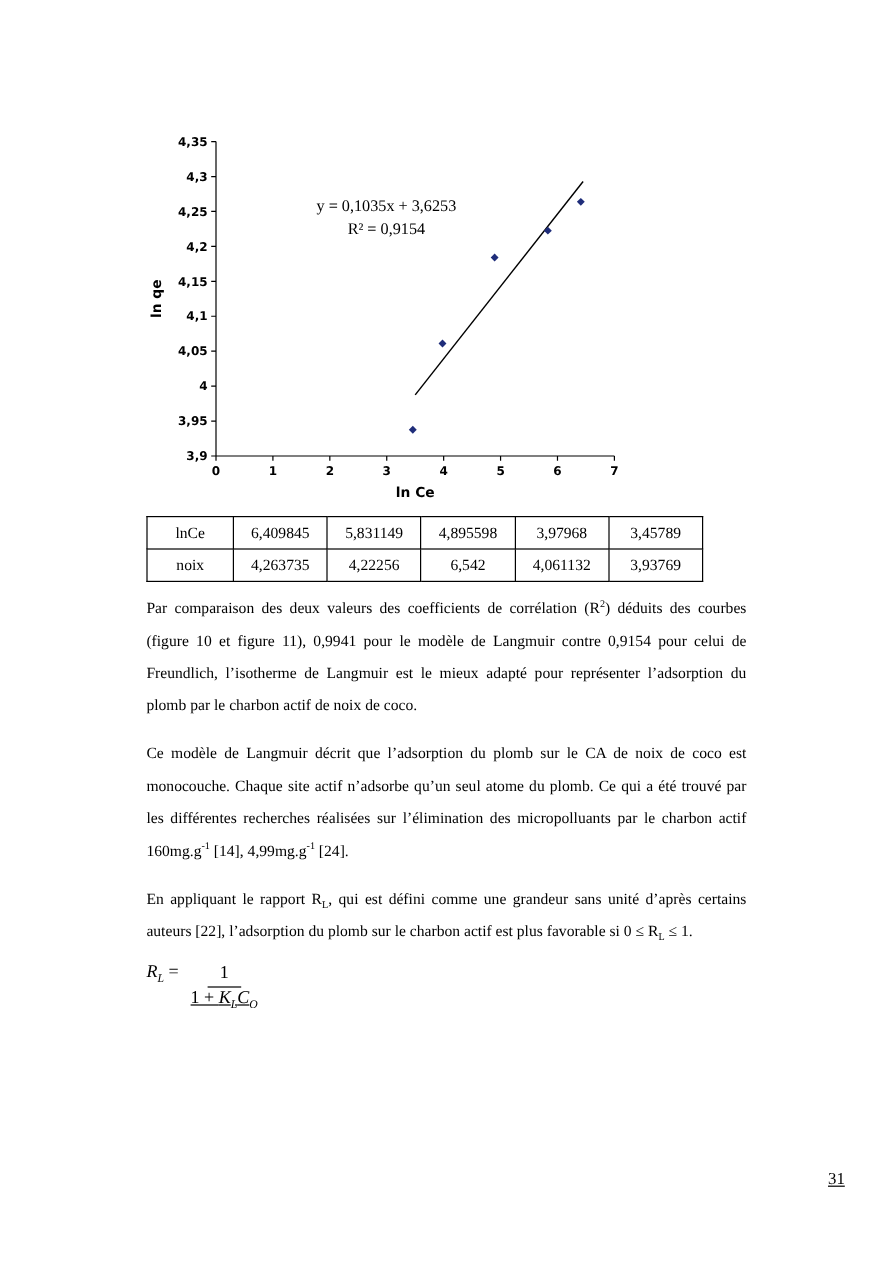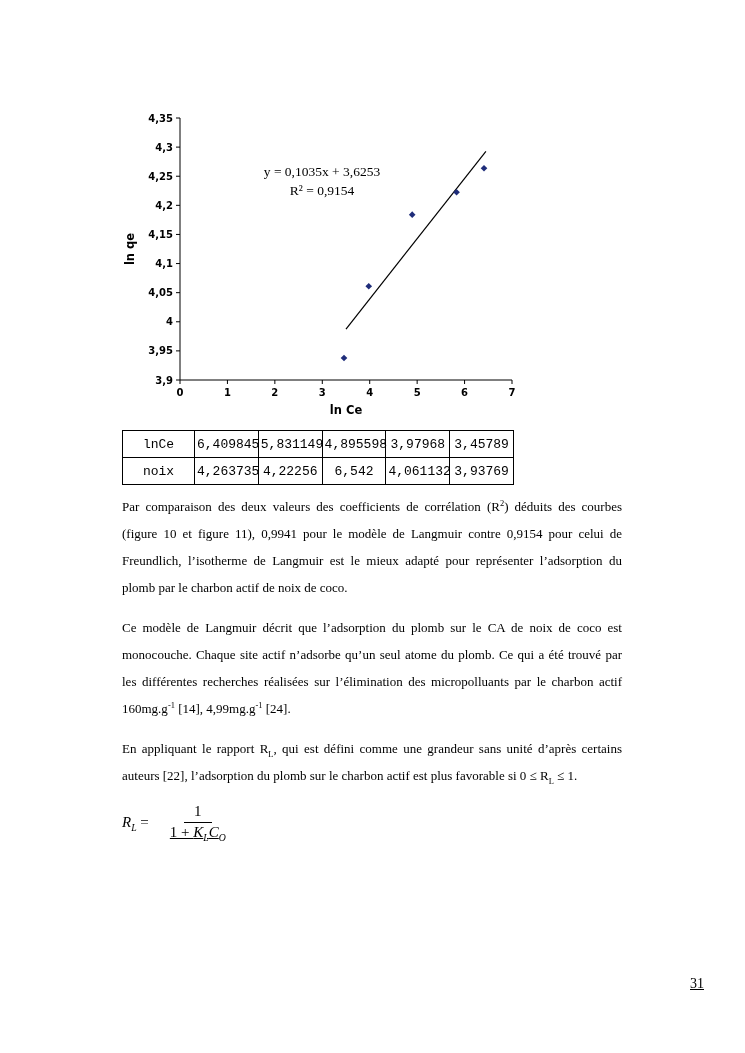--- a/index.html
+++ b/index.html
@@ -8,29 +8,29 @@
     font-family:"Liberation Serif", serif; color:#000;
     overflow:hidden;
   }
   .content { position:absolute; left:122px; top:104px; width:500px; }
   #chart-svg { display:block; margin:0 0 8px 0; }
   svg .tick { font-family:"DejaVu Sans", sans-serif; font-size:10px; font-weight:bold; fill:#000; }
   svg .axis-title { font-family:"DejaVu Sans", sans-serif; font-size:11.5px; font-weight:bold; fill:#000; }
   svg .eq { font-family:"Liberation Serif", serif; font-size:13.5px; fill:#000; }
   .caption { margin:0 0 22px 0; font-size:13px; line-height:27px; text-align:justify; }
   .table-title { margin:0 0 13px 0; font-size:13px; line-height:27px; }
-  table.data-table { border-collapse:collapse; table-layout:fixed; width:392px; margin:0 0 8px 0;font-family:Liberation Mono, monospace; }
+  table.data-table { border-collapse:collapse; table-layout:fixed; width:464px; margin:0 0 8px 0; }
   table.data-table td {
     border:1px solid #000; text-align:center; vertical-align:middle;
     height:24px; padding:1px 2px; font-size:13px;
   }
   table.data-table col.rowhead-col { width:72px; }
   .body-par { margin:0 0 13px 0; font-size:13px; line-height:27px; text-align:justify; }
   sup, sub { font-size:0.65em; line-height:0; }
-  .formula { display:flex; align-items:center; gap:19px; margin-top:2px; font-size:15px; }
+  .formula { display:flex; gap:8px; margin-top:2px; font-size:15px; }
   .formula i { font-family:"Liberation Serif", serif; }
   .formula sub { font-style:italic; }
   .frac { display:inline-flex; flex-direction:column; align-items:center; line-height:1.3; }
   .frac .num { padding:0 10px; border-bottom:1px solid #000; }
   .frac .den { padding:0 2px;text-decoration:underline; }
   .page-number { position:absolute; top:976px; right:41px; font-size:14px;text-decoration:underline; }
 </style>
 </head>
 <body>
 

